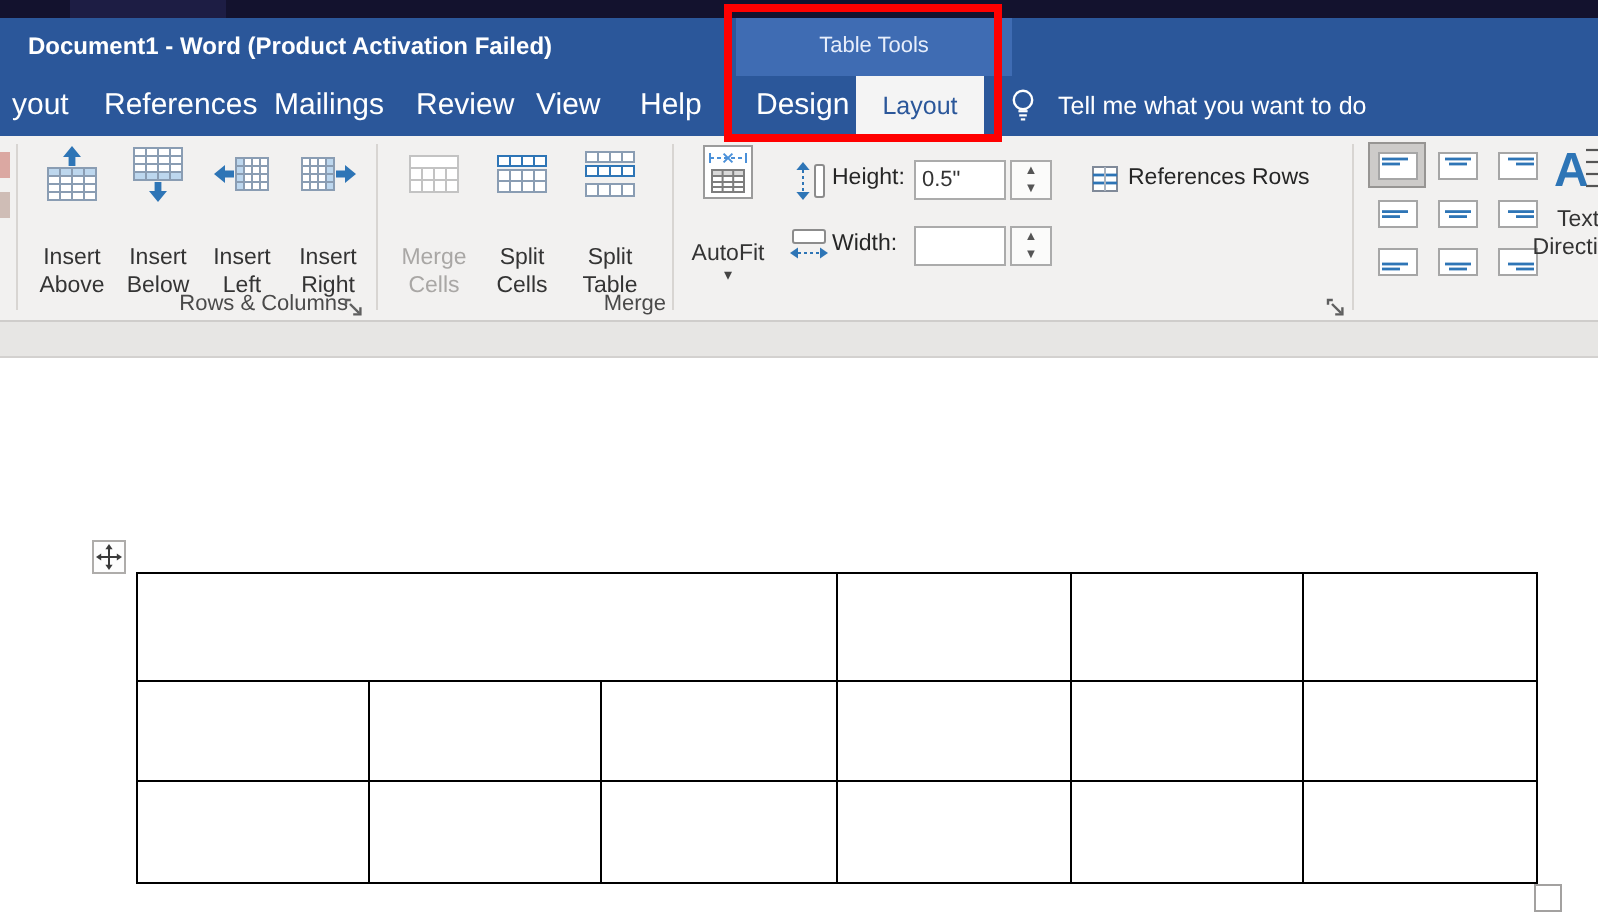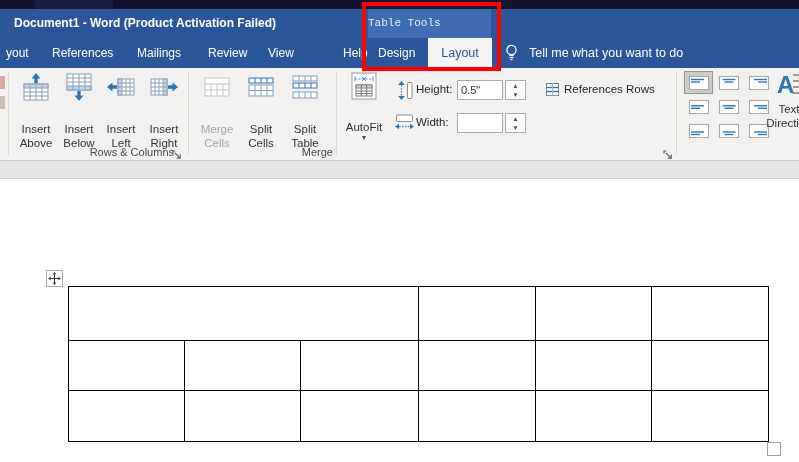--- a/index.html
+++ b/index.html
@@ -6,27 +6,27 @@
   html,body { width:799px; height:462px; }
   body { font-family:"Liberation Sans", sans-serif; background:#fff; overflow:hidden; }
   #screen { position:relative; width:799px; height:462px; background:#fff; overflow:hidden; }
   .abs { position:absolute; }
 
   
   #top-strip { left:0; top:0; width:799px; height:9px; background:#13122e; }
   #top-strip .lighter { left:35px; top:0; width:78px; height:9px; background:#1d1d44; }
   #titlebar { left:0; top:9px; width:799px; height:29px; background:#2b579a; }
   #title-text { left:14px; top:7px; font-size:12px; color:#fff; white-space:nowrap;font-weight:bold; }
-  #context-header { left:368px; top:0; width:123px; height:29px; background:#3f6cb3; color:#e7eefb;
-                    font-size:11px; line-height:29px;font-family:Liberation Mono, monospace; }
+  #context-header { left:368px; top:0; width:138px; height:29px; background:#3f6cb3; color:#e7eefb;
+                    font-size:11px; text-align:center; line-height:29px; }
   #logo { right:7px; top:1px; font-size:23px; font-weight:bold; letter-spacing:1px; white-space:nowrap; }
   #logo .u { color:#f0923c; } #logo .rest { color:#1d94cf; }
 
   #tabrow { left:0; top:38px; width:799px; height:30px; background:#2b579a; }
-  .tab { position:absolute; top:0; height:30px; line-height:30px; color:#fff; font-size:12px; white-space:nowrap; cursor:default; }
+  .tab { position:absolute; top:0; height:30px; line-height:30px; color:#fff; font-size:15px; white-space:nowrap; cursor:default; }
   #tab-layout-active { position:absolute; left:428px; top:0; width:64px; height:30px; background:#f4f4f4;
                        color:#2b579a; font-size:12.5px; text-align:center; line-height:30px; }
   #tellme { position:absolute; left:529px; top:0; height:30px; line-height:30px; color:#fff; font-size:12.5px; white-space:nowrap; }
   #bulb { position:absolute; left:504px; top:6px; }
 
   #red-box { left:362px; top:2px; width:139px; height:69px; border:4px solid #ff0000; z-index:40; pointer-events:none; }
 
   
   #ribbon { left:0; top:68px; width:799px; height:93px; background:#f2f1f0; border-bottom:1px solid #cfcdcb; }
   .vsep { position:absolute; top:4px; width:1px; height:83px; background:#d8d5d2; }
@@ -76,21 +76,21 @@
     <div class="abs" id="title-text">Document1  -  Word (Product Activation Failed)</div>
     <div class="abs" id="context-header">Table Tools</div>
   </div>
 
   <div class="abs" id="tabrow">
     <span class="tab" style="left:6px">yout</span>
     <span class="tab" style="left:52px">References</span>
     <span class="tab" style="left:137px">Mailings</span>
     <span class="tab" style="left:208px">Review</span>
     <span class="tab" style="left:268px">View</span>
-    <span class="tab" style="left:343px">Help</span>
+    <span class="tab" style="left:320px">Help</span>
     <span class="tab" style="left:378px">Design</span>
     <div id="tab-layout-active">Layout</div>
     <span id="bulb">
       <svg width="15" height="18" viewBox="0 0 15 18">
         <circle cx="7.5" cy="6" r="4.6" fill="none" stroke="#fff" stroke-width="1.2"></circle>
         <line x1="5.2" y1="11.6" x2="9.8" y2="11.6" stroke="#fff" stroke-width="1.1"></line>
         <line x1="5.6" y1="13.7" x2="9.4" y2="13.7" stroke="#fff" stroke-width="1.1"></line>
         <line x1="6.4" y1="15.7" x2="8.6" y2="15.7" stroke="#fff" stroke-width="1.1"></line>
       </svg>
     </span>

